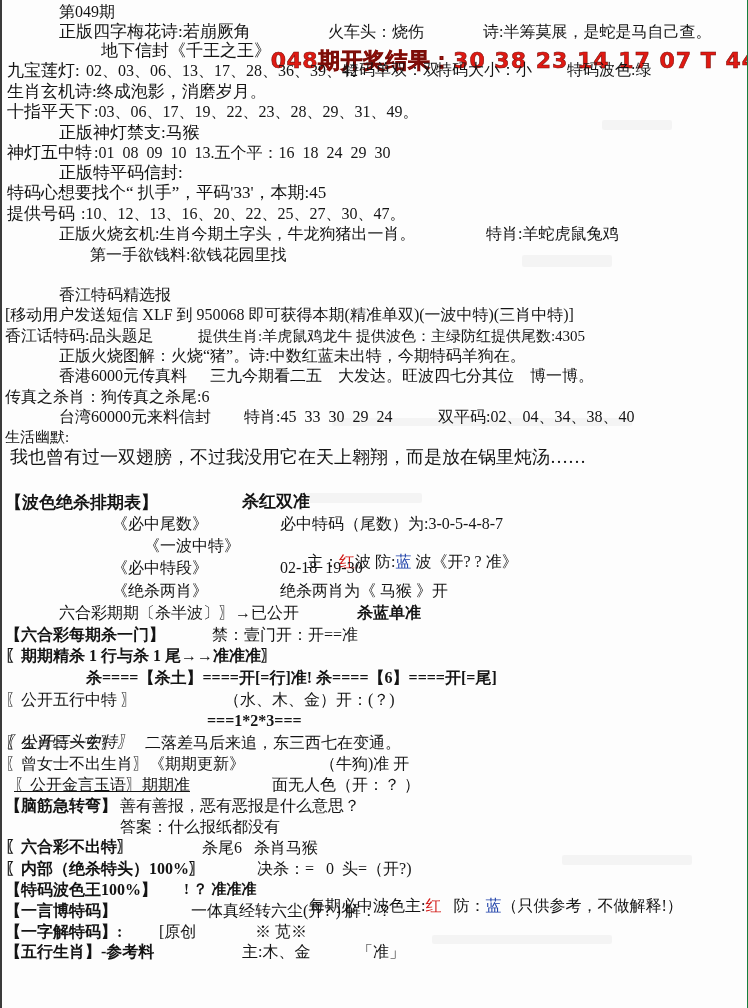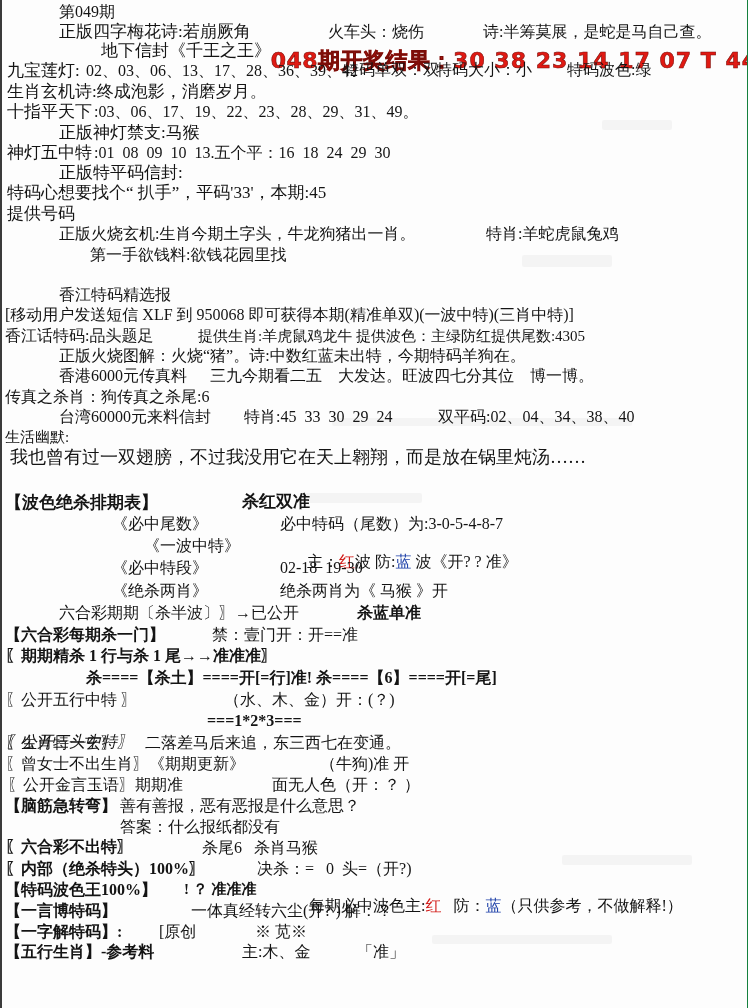--- a/index.html
+++ b/index.html
@@ -100,20 +100,21 @@
   <div class="ln s17" style="left:57px;top:124px;">正版神灯禁支:马猴</div>
 
   <div class="ln s17" style="left:5px;top:144px;">神灯五中特</div>
   <div class="ln s16" style="left:92px;top:145px;">:01  08  09  10  13.五个平：16  18  24  29  30</div>
 
   <div class="ln s17" style="left:57px;top:164px;">正版特平码信封:</div>
 
   <div class="ln s17" style="left:5px;top:184px;">特码心想要找个“ 扒手”，平码'33'，本期:45</div>
 
   <div class="ln s17" style="left:5px;top:205px;">提供号码</div>
+  <div class="ln s16" style="left:79px;top:206px;">:10、12、13、16、20、22、25、27、30、47。</div>
 
   <div class="ln s16" style="left:57px;top:226px;">正版火烧玄机:生肖今期土字头，牛龙狗猪出一肖。</div>
   <div class="ln s16" style="left:484px;top:226px;">特肖:羊蛇虎鼠兔鸡</div>
 
   <div class="ln s16" style="left:88px;top:247px;">第一手欲钱料:欲钱花园里找</div>
 
 
   <div class="ln s16" style="left:57px;top:287px;">香江特码精选报</div>
 
   <div class="ln s16" style="left:3px;top:307px;">[移动用户发送短信 XLF 到 950068 即可获得本期(精准单双)(一波中特)(三肖中特)]</div>
@@ -167,21 +168,21 @@
 
   <div class="ln s16" style="left:3px;top:734px;font-style:italic;">〖公开三头中特〗</div>
   <div class="ln s16 bold" style="left:205px;top:713px;">===1*2*3===</div>
 
   <div class="ln s16" style="left:3px;top:735px;">〖生肖特一玄〗</div>
   <div class="ln s16" style="left:143px;top:735px;">二落差马后来追，东三西七在变通。</div>
 
   <div class="ln s16" style="left:3px;top:756px;">〖曾女士不出生肖〗《期期更新》</div>
   <div class="ln s16" style="left:318px;top:756px;">（牛狗)准 开</div>
 
-  <div class="ln s16" style="left:5px;top:777px;">〖公开金言玉语〗期期准</div>
+  <div class="ln s16" style="left:12px;top:777px;text-decoration:underline;">〖公开金言玉语〗期期准</div>
   <div class="ln s16" style="left:270px;top:777px;">面无人色（开：？ ）</div>
 
   <div class="ln s16 bold" style="left:3px;top:798px;">【脑筋急转弯】</div>
   <div class="ln s16" style="left:118px;top:798px;">善有善报，恶有恶报是什么意思？</div>
   <div class="ln s16" style="left:118px;top:819px;">答案：什么报纸都没有</div>
 
   <div class="ln s16 bold" style="left:3px;top:840px;font-family:Liberation Mono, monospace;">〖六合彩不出特〗</div>
   <div class="ln s16" style="left:200px;top:840px;">杀尾6   杀肖马猴</div>
 
   <div class="ln s16 bold" style="left:3px;top:861px;">〖内部（绝杀特头）100%〗</div>

